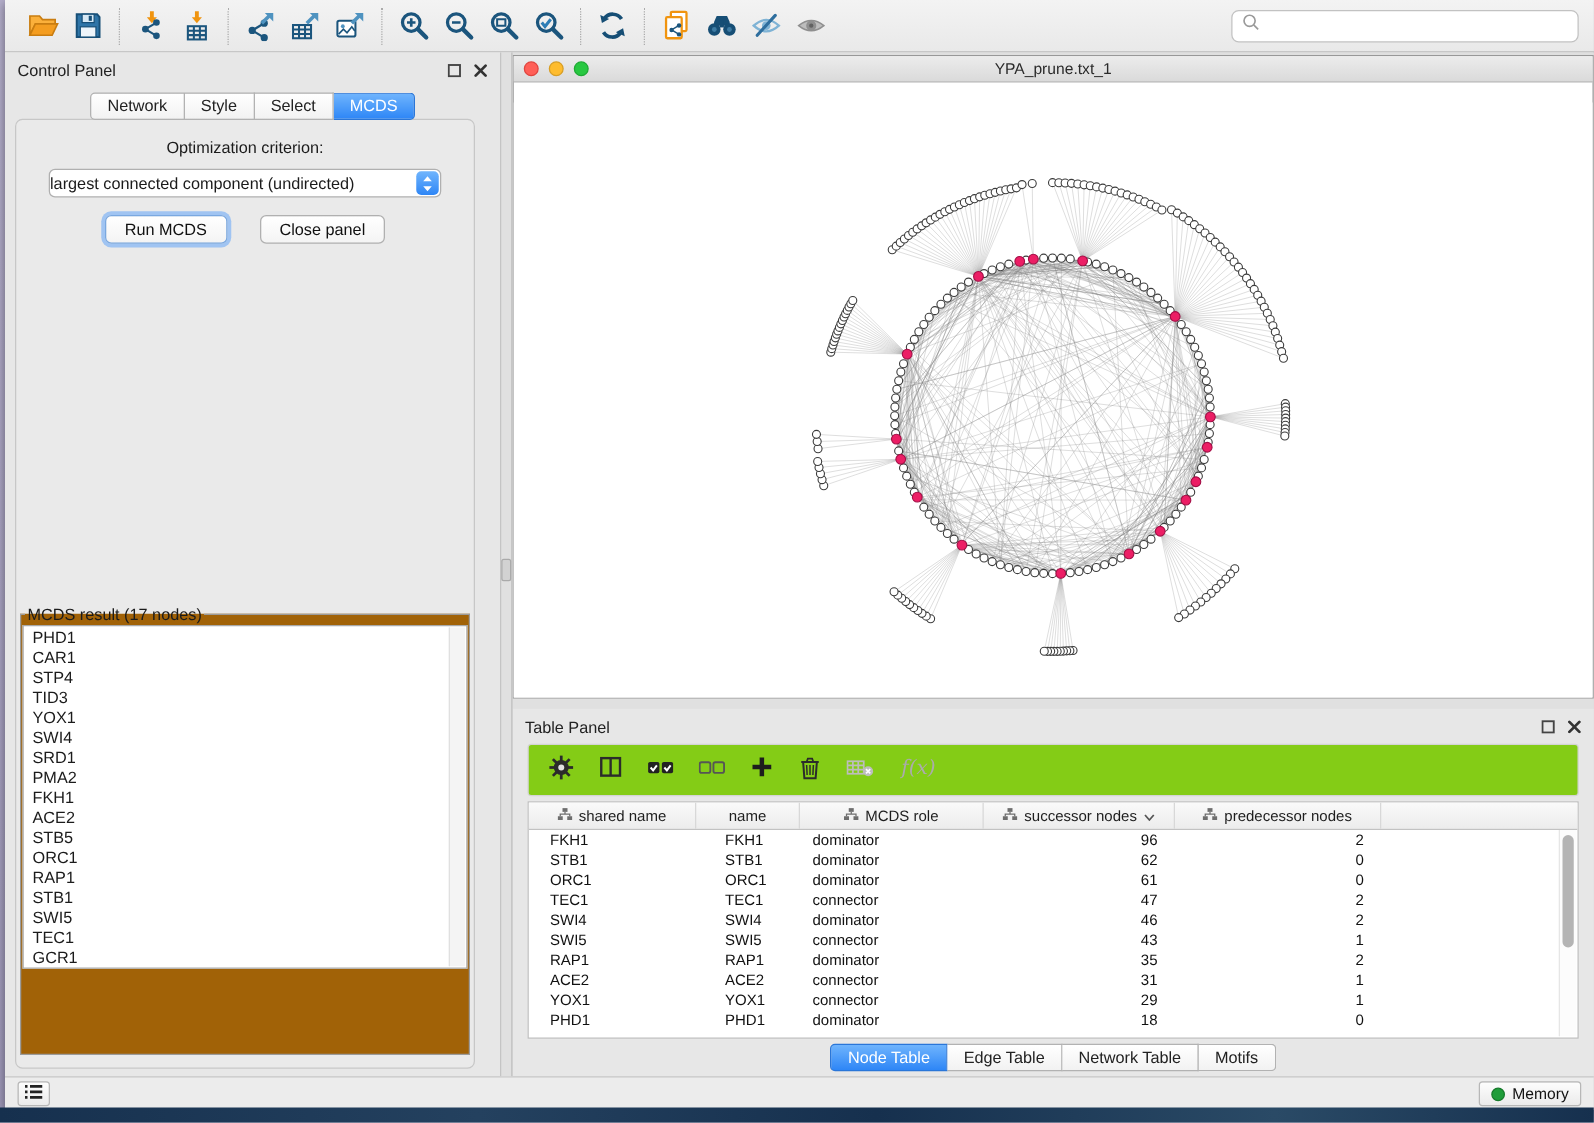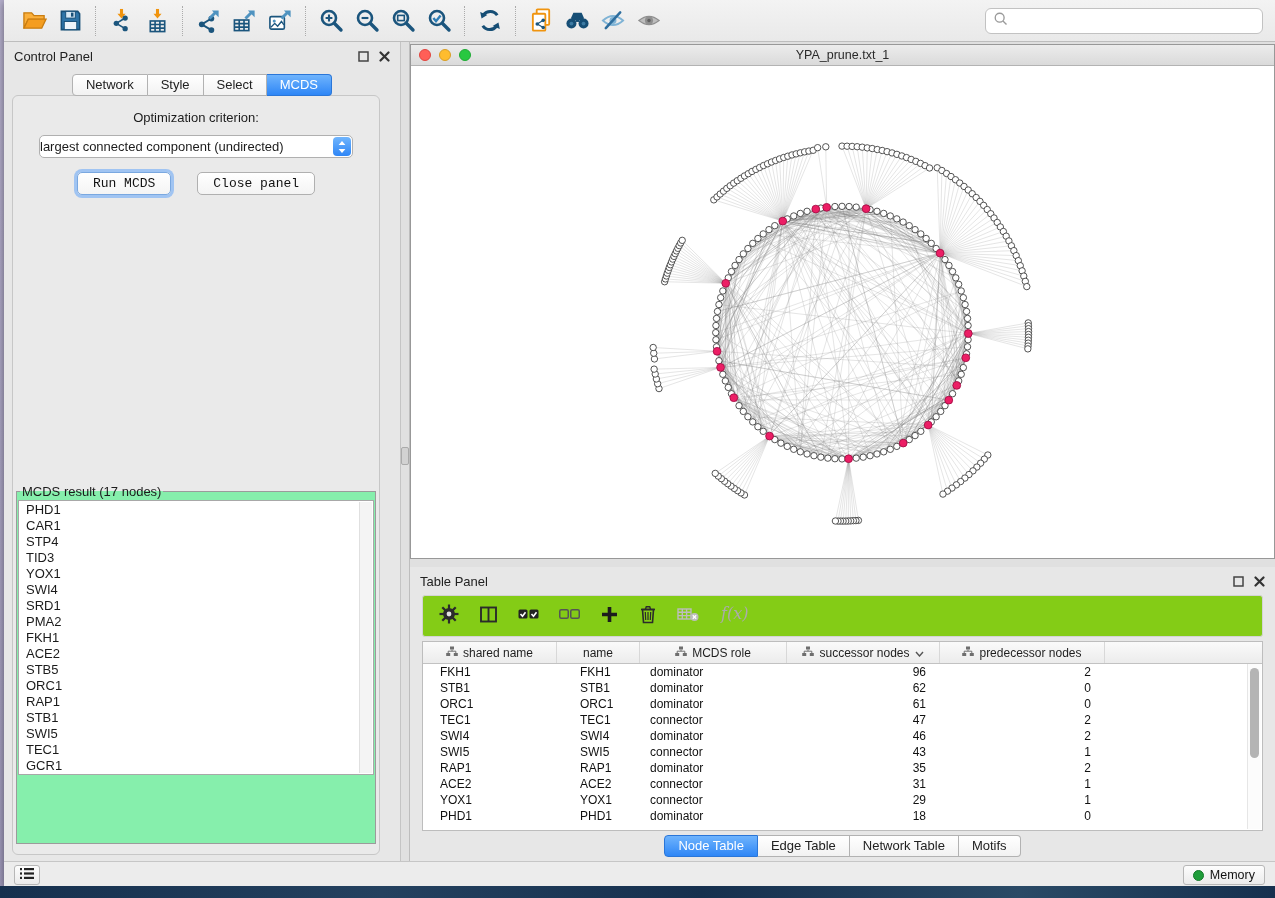--- a/index.html
+++ b/index.html
@@ -39,25 +39,25 @@
   .seg:last-child{border-radius:0 4px 4px 0;text-align:center;}
   .seg.sel{background:linear-gradient(#6fb4fd,#2e86f6);color:#fff;border-color:#2a76d8;}
   .cp-body{flex:1;margin:-1px 20px 6px 8px;border:1px solid #c7c7c7;border-radius:6px;background:#eaeaea;
        display:flex;flex-direction:column;align-items:center;padding-top:14px;min-height:0;}
   .opt-label{font-size:13px;margin-bottom:10px;}
   .select{width:312px;height:21px;background:#fff;border:1px solid #b0b0b0;border-radius:5px;
        display:flex;align-items:center;padding-left:0;font-size:13px;position:relative;flex:none;}
   .select-arrows{position:absolute;right:1px;top:1px;bottom:1px;width:18px;border-radius:4px;
        background:linear-gradient(#70b5fd,#2e86f6);display:flex;align-items:center;justify-content:center;}
   .btn-row{margin-top:14px;display:flex;gap:26px;}
-  .mac-btn{font-family:Liberation Mono, monospace;font-size:13px;color:#111;padding:3px 15px;
+  .mac-btn{font-family:Liberation Sans, sans-serif;font-size:13px;color:#111;padding:3px 15px;
        background:linear-gradient(#ffffff,#f4f4f4);border:1px solid #b0b0b0;border-radius:5px;}
   .mac-btn.focused{box-shadow:0 0 0 3px rgba(110,170,246,.6);border-color:#7aa8e0;}
   .result-box{margin:auto 0 10px 0;width:356px;height:356px;border:1px solid #9b9b9b;
-       padding:1px;background:#86efac;flex:none;display:flex;}
+       padding:1px;background:#a16207;flex:none;display:flex;}
   .result-box legend{font-size:13px;padding:0 2px;margin-left:2px;}
   .result-list{background:#fff;border:1px solid #a8a8a8;flex:1;font-size:13px;line-height:16px;
        padding:1px 0 0 7px;position:relative;overflow:hidden;}
   .result-scroll{position:absolute;top:1px;right:1px;bottom:1px;width:12px;background:#f4f4f4;border-left:1px solid #e0e0e0;}
 
   
   .vsplit{width:8px;flex:none;background:#e0e0e0;border-left:1px solid #c4c4c4;border-right:1px solid #bdbdbd;position:relative;}
   .vsplit .grip{position:absolute;top:405px;left:0px;width:6px;height:16px;background:#d2d2d2;border:1px solid #aaa;border-radius:2px;}
   .hsplit{height:8px;flex:none;background:#e0e0e0;}
 

